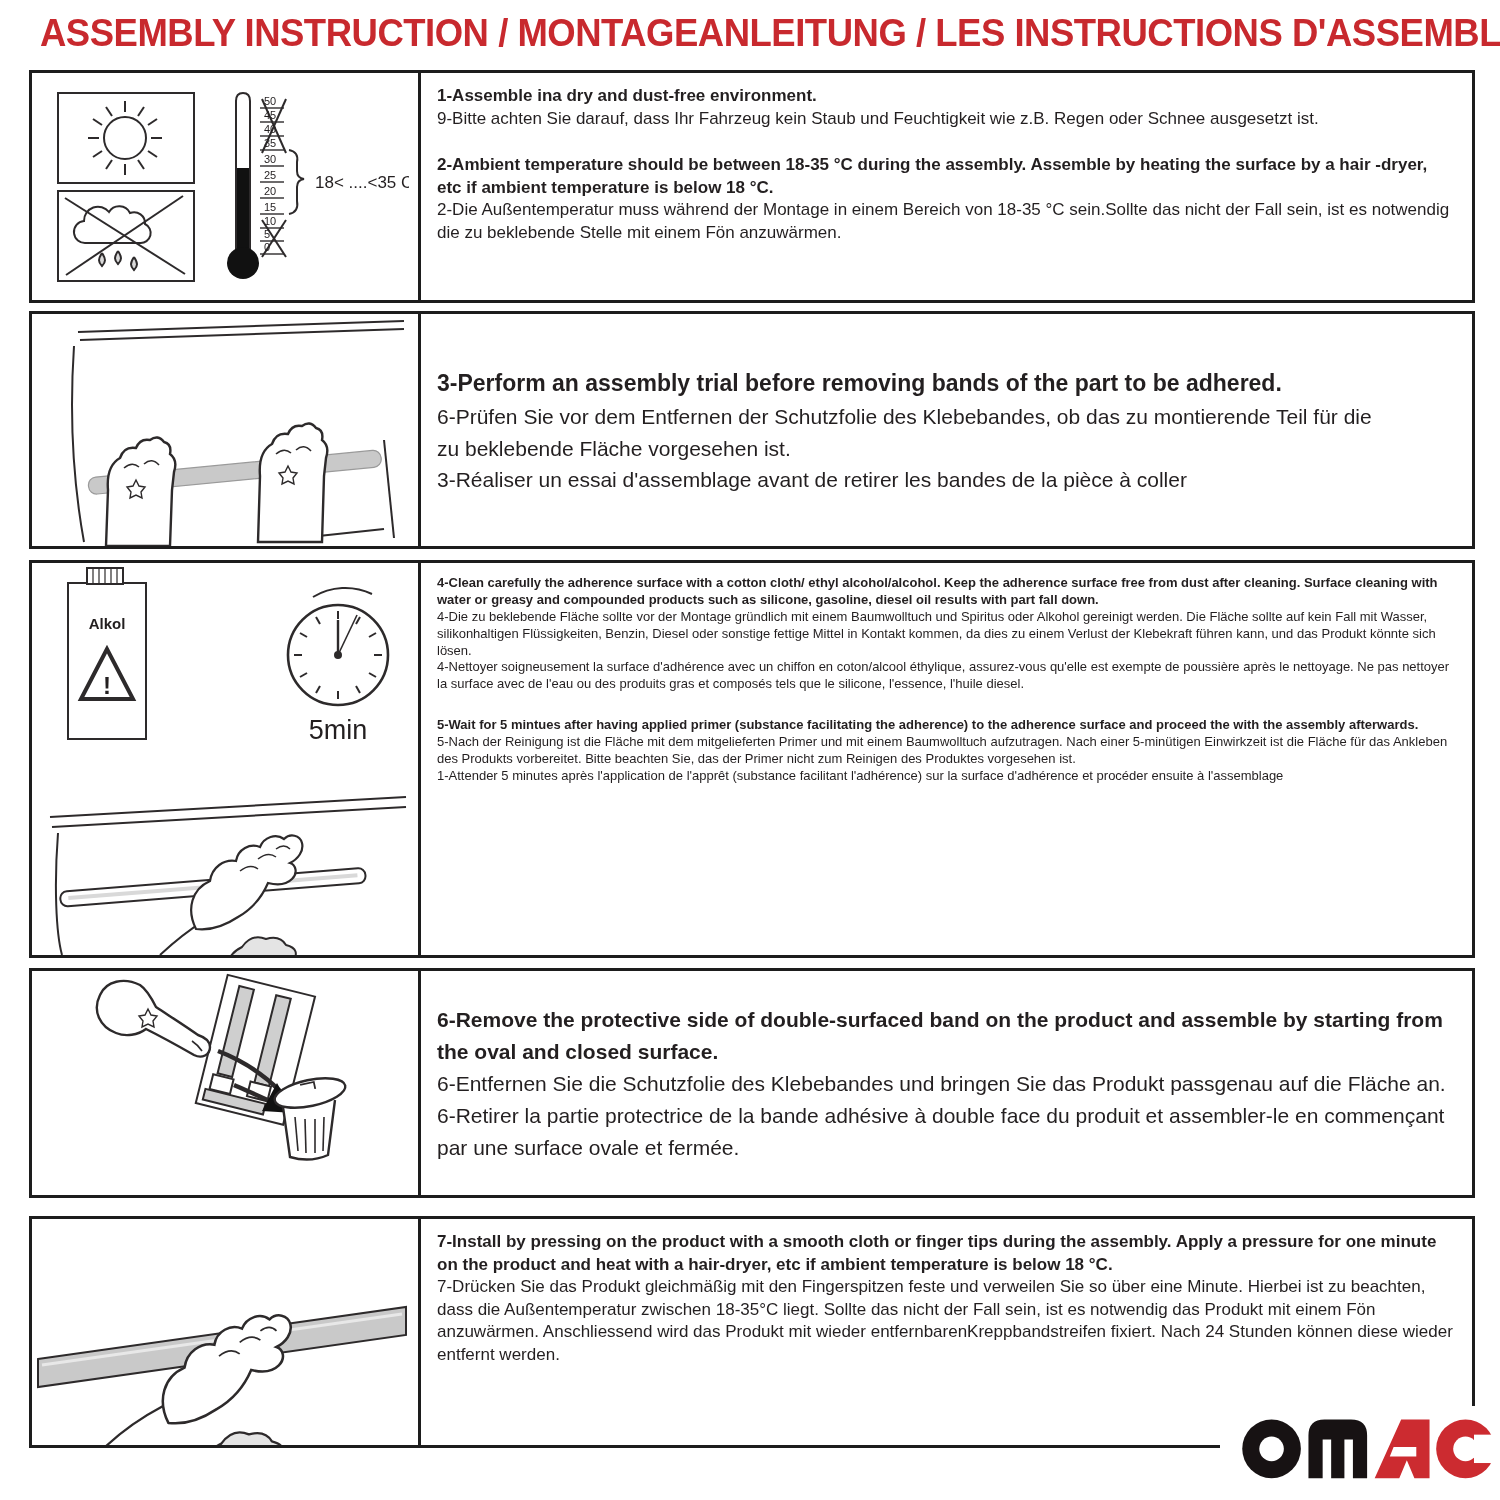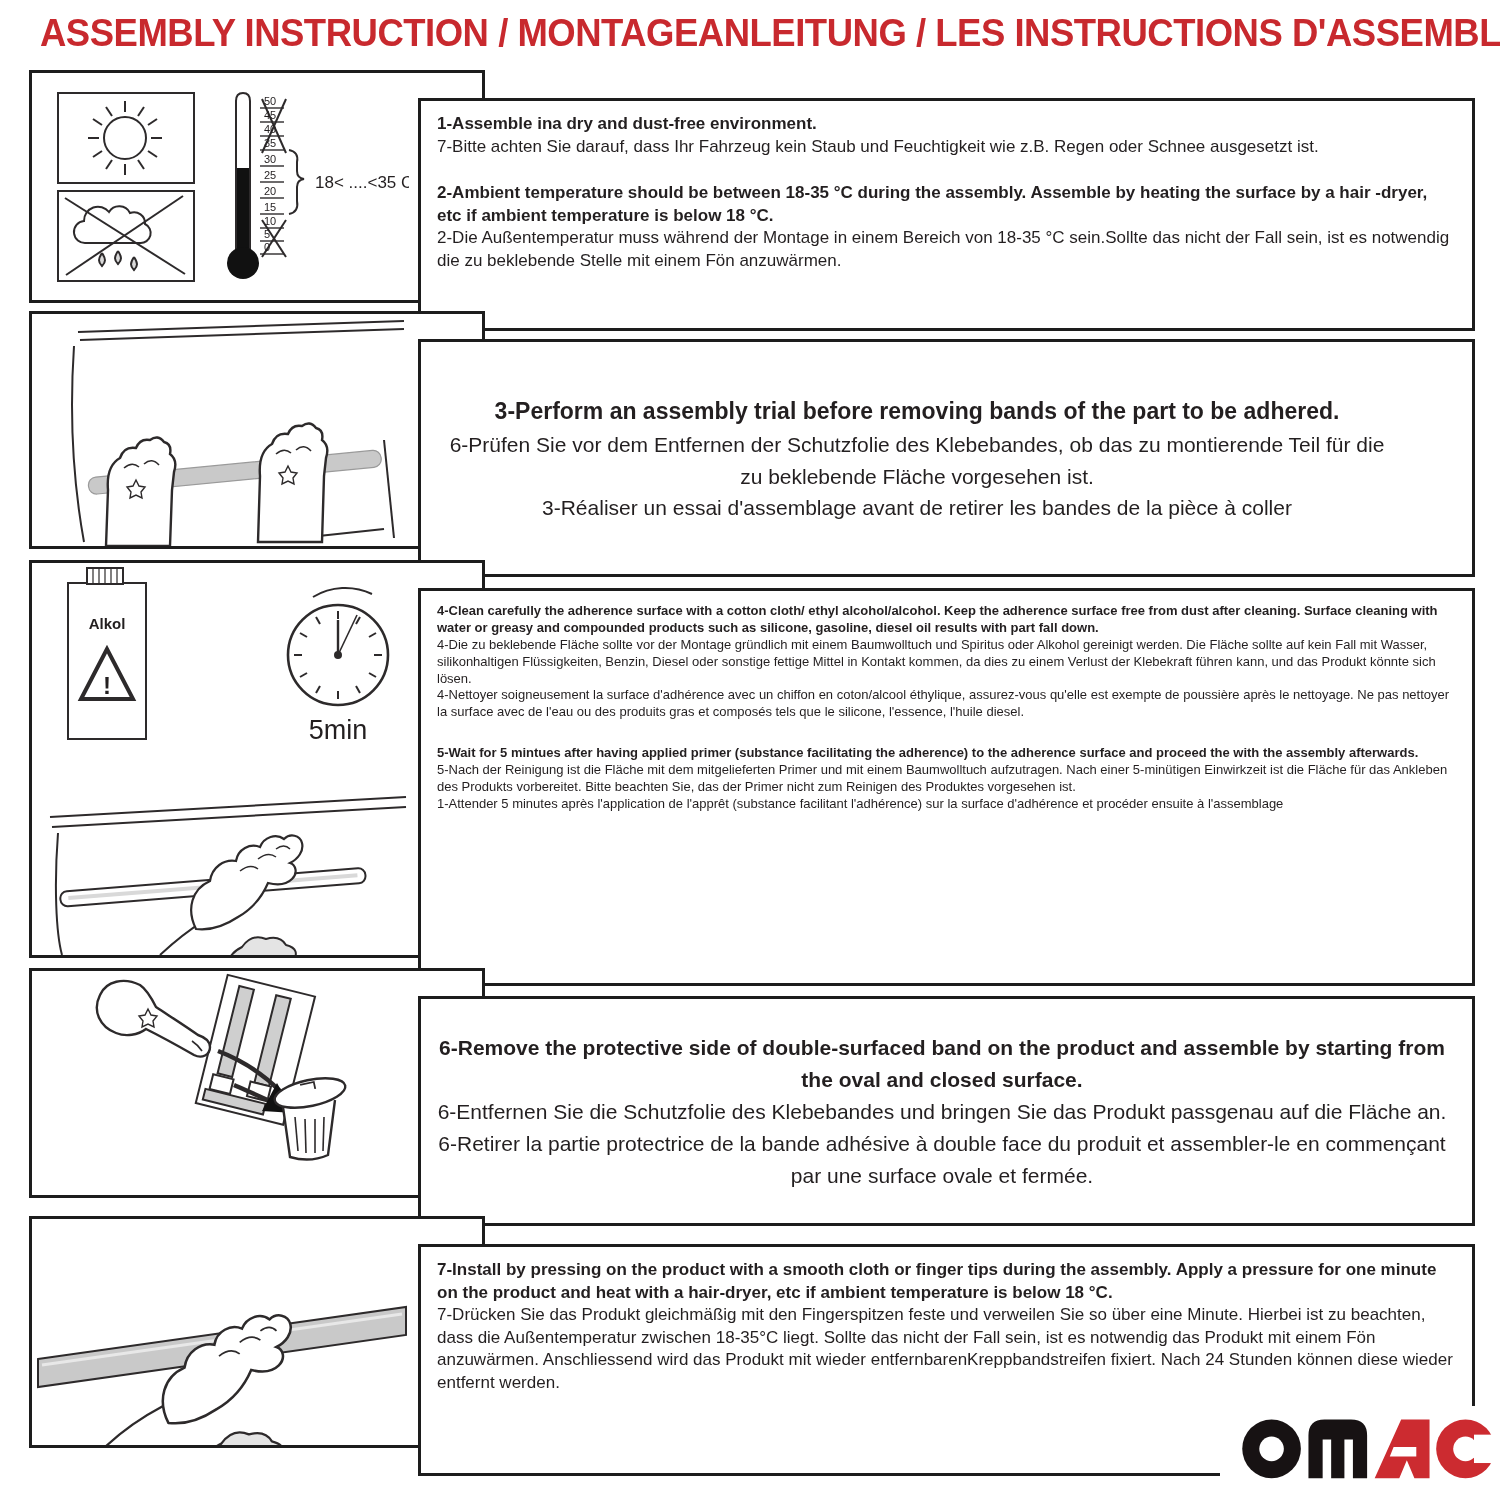--- a/index.html
+++ b/index.html
@@ -2,28 +2,28 @@
 <html><head>
 <meta charset="utf-8">
 <style>
   html,body{margin:0;padding:0;background:#ffffff;}
   body{position:relative;width:1500px;height:1500px;font-family:"Liberation Sans",sans-serif;color:#231f20;overflow:hidden;}
   .page-title{position:absolute;left:40px;top:12px;font-size:38px;font-weight:700;letter-spacing:-.5px;white-space:nowrap;transform:scaleX(.96);transform-origin:left center;}
   .box{position:absolute;border:3px solid #1d1d1d;background:#fff;box-sizing:border-box;}
   .lcol{left:29px;width:456px;}
   .rcol{left:418px;width:1057px;}
   .row1{top:70px;height:233px}.row2{top:311px;height:238px}.row3{top:560px;height:398px}.row4{top:968px;height:230px}.row5{top:1216px;height:232px}
-  .textbox{padding:12px 16px 10px 16px;box-sizing:border-box;margin-top:28px;}
+  .textbox{padding:12px 16px 10px 16px;box-sizing:border-box;}
   .v-center{display:flex;flex-direction:column;justify-content:center;}
   .para{margin:0;}
   .para.bold{font-weight:700;}
   .para.gap{margin-top:24px;}
   .text-s .para{font-size:17px;line-height:1.33;}
   .text-xs .para{font-size:13px;line-height:1.3;}
-  .text-l .para{font-size:21px;line-height:1.52;max-width:960px;text-align:center;}
+  .text-l .para{font-size:21px;line-height:1.52;max-width:960px;}
   .panel-2 .para.bold{font-size:23px;}
   .panel-4 .para{max-width:1010px;}
   svg{display:block;}
   svg text{font-family:"Liberation Sans",sans-serif;fill:#231f20;}
   .logo-wrap{position:absolute;left:1220px;top:1406px;width:280px;height:80px;background:#fff;display:flex;align-items:center;justify-content:flex-end;}
 </style>
 </head>
 <body>
 
 <div class="page-title" style="color:#c8292e">ASSEMBLY INSTRUCTION / MONTAGEANLEITUNG / LES INSTRUCTIONS D'ASSEMBLAGE</div>
@@ -94,21 +94,21 @@
       <text x="232" y="138">15</text>
       <text x="232" y="152">10</text>
       <text x="232" y="165">5</text>
       <text x="232" y="178">0</text>
     </g>
     <text x="283" y="115" font-size="17">18&lt; ....&lt;35 C</text>
   </svg>
 </div>
 <div class="box rcol row1 textbox text-s panel-1">
     <p class="para bold">1-Assemble ina dry and dust-free environment.</p>
-    <p class="para">7-Bitte achten Sie darauf, dass Ihr Fahrzeug kein Staub und Feuchtigkeit wie z.B. Regen oder Schnee ausgesetzt ist.</p>
+    <p class="para">9-Bitte achten Sie darauf, dass Ihr Fahrzeug kein Staub und Feuchtigkeit wie z.B. Regen oder Schnee ausgesetzt ist.</p>
     <p class="para bold gap">2-Ambient temperature should be between 18-35 °C  during the assembly. Assemble by heating the surface by a hair -dryer, etc if ambient temperature is below 18 °C.</p>
     <p class="para">2-Die Außentemperatur muss während der Montage in einem Bereich von 18-35 °C  sein.Sollte das nicht der Fall sein, ist es notwendig die zu beklebende Stelle mit einem Fön anzuwärmen.</p>
   </div>
 
 <div class="box lcol row2">
   <svg width="377" height="232" viewBox="0 0 377 232">
     <g fill="none" stroke="#2d2a2b" stroke-width="2">
       <g>
         <line x1="46" y1="18" x2="372" y2="7"></line>
         <line x1="48" y1="26" x2="372" y2="15"></line>

